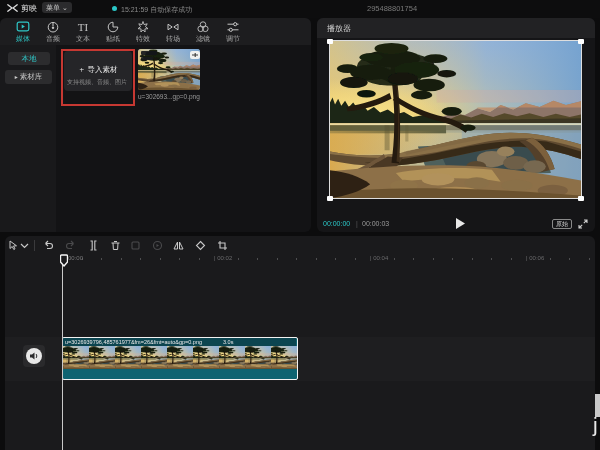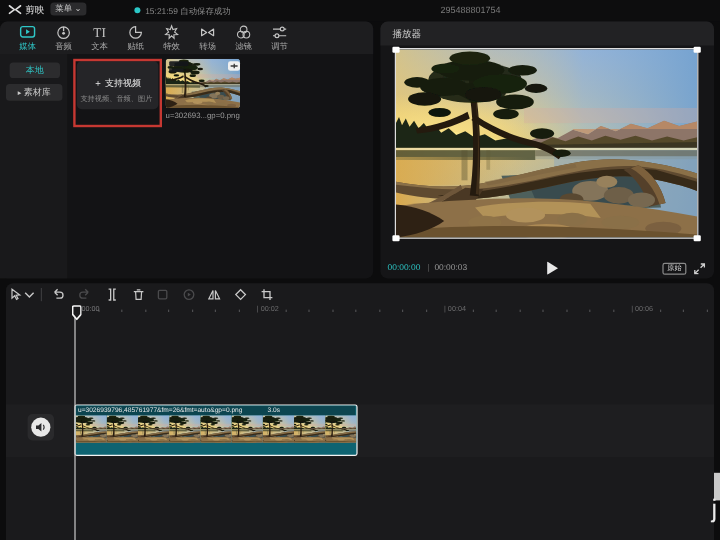--- a/index.html
+++ b/index.html
@@ -199,21 +199,21 @@
         <circle cx="4.8" cy="9.8" r="1.6" fill="#1d1d1f" stroke="#c4c4c4" stroke-width="1"></circle>
       </svg>
       <div class="abs" style="left:219px;top:34px;width:28px;text-align:center;font-size:7px;color:#a8a8a8;">调节</div>
     </div>
 
 <div class="abs" style="left:0;top:45px;width:56px;height:187px;background:#19191b;"></div>
 <div class="abs" style="left:8px;top:52px;width:42px;height:13px;background:#2c2c2e;border-radius:3px;color:#2fc7c7;font-size:7.5px;line-height:13px;text-align:center;">本地</div>
 <div class="abs" style="left:5px;top:70px;width:47px;height:14px;background:#2c2c2e;border-radius:3px;color:#c9c9c9;font-size:7.5px;line-height:14px;text-align:center;"><span style="font-size:6px;">▸</span> 素材库</div>
 
 <div class="abs" style="left:64px;top:51px;width:68px;height:40px;background:#252528;border-radius:4px;"></div>
-<div class="abs" style="left:78px;top:65px;font-size:7.5px;color:#ededed;">＋ 支持视频</div>
+<div class="abs" style="left:78px;top:65px;font-size:7.5px;color:#ededed;">＋ 导入素材</div>
 <div class="abs" style="left:67px;top:78px;font-size:6px;color:#8a8a8a;">支持视频、音频、图片</div>
 <div class="abs" style="left:60.5px;top:48.5px;width:74.5px;height:57px;border:2px solid #c63832;"></div>
 
 <div class="abs" style="left:138px;top:49px;width:62px;height:41px;border-radius:3px;overflow:hidden;">
   <svg width="62" height="41" viewBox="0 0 400 250" preserveAspectRatio="none">
         <use href="#scene"></use>
       </svg>
 </div>
 <div class="abs" style="left:141px;top:51px;width:16px;height:3.5px;background:#131519;opacity:.9;border-radius:1px;"></div>
 <div class="abs" style="left:141px;top:56.5px;width:12px;height:3.5px;background:#171a1f;opacity:.85;border-radius:1px;"></div>

